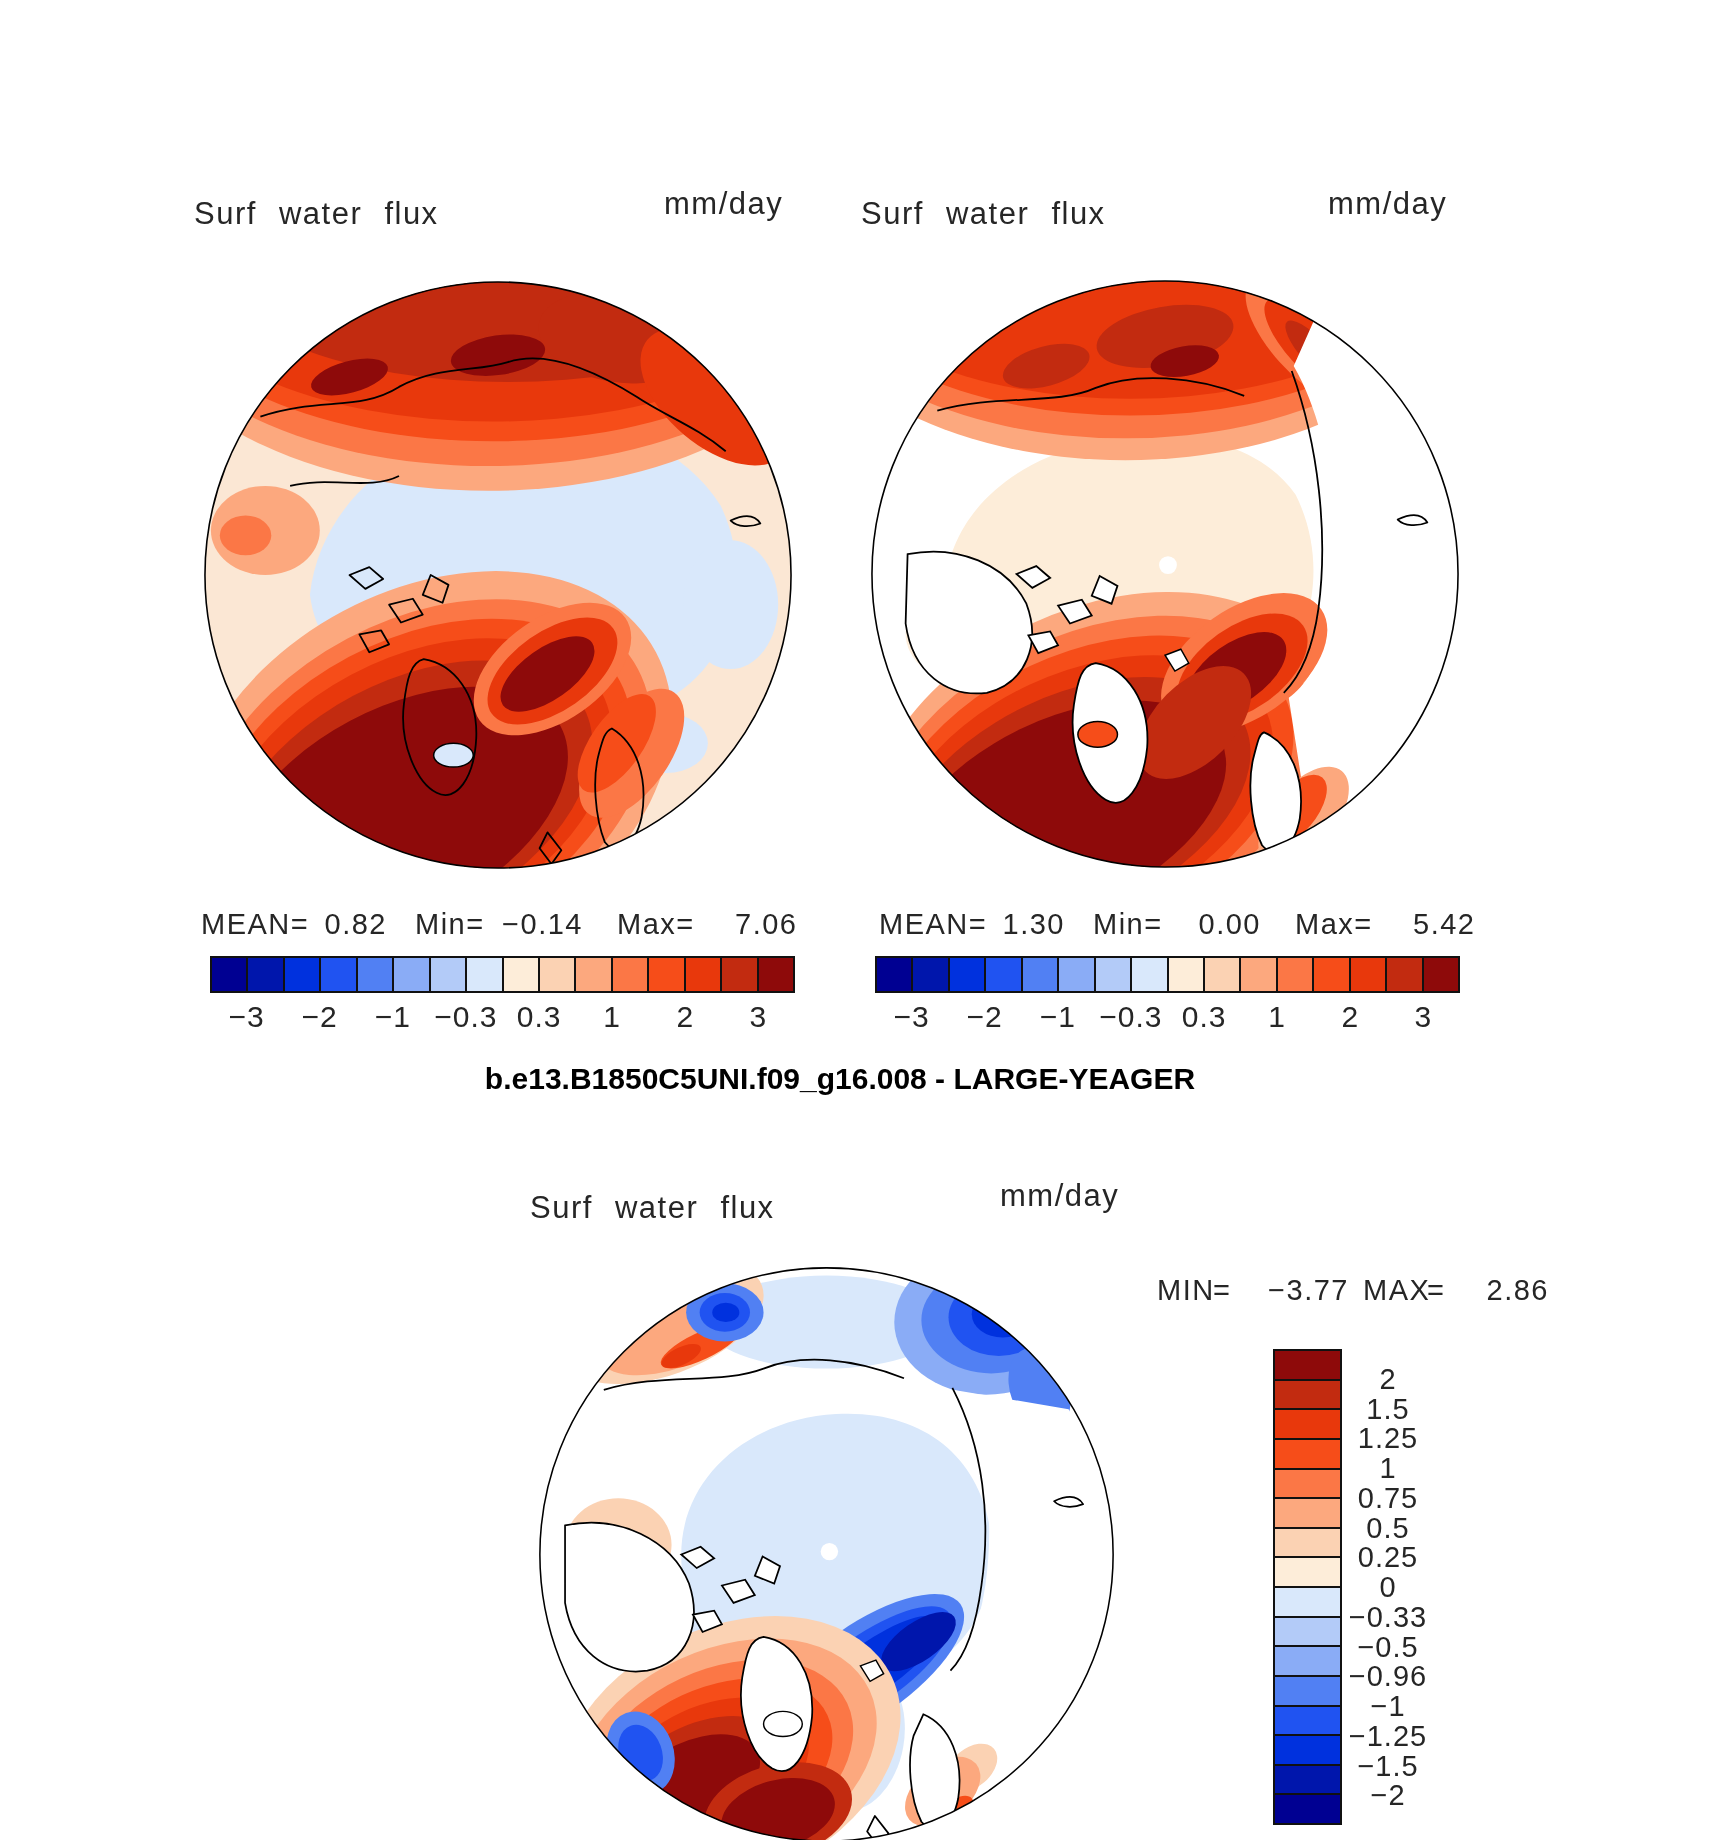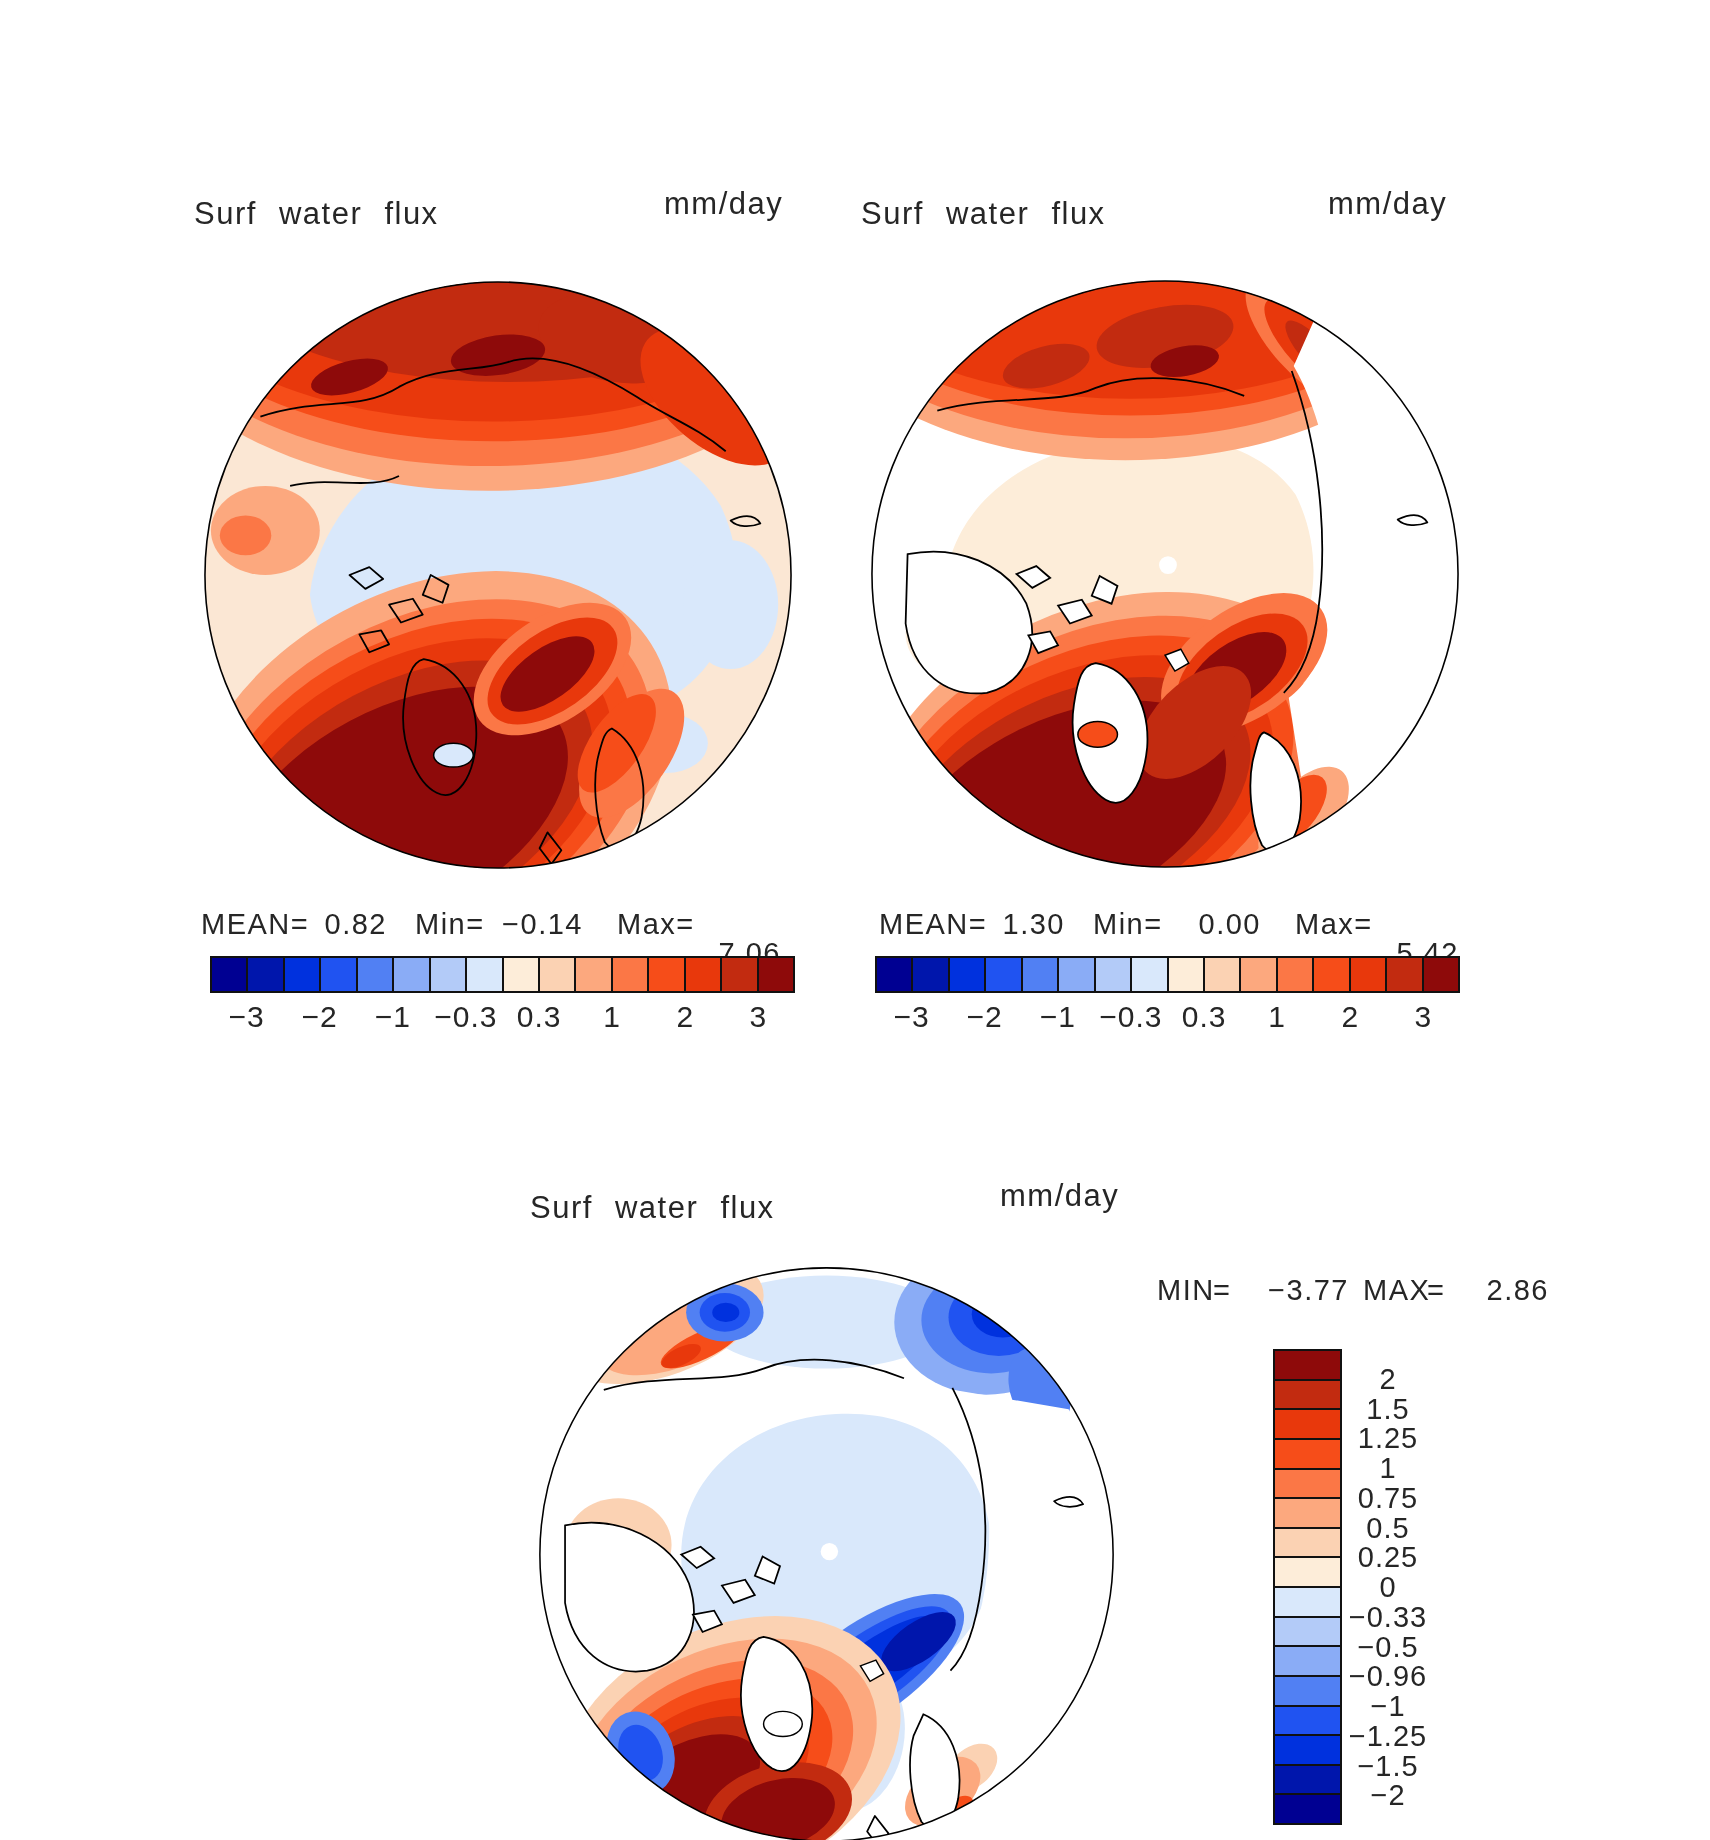--- a/index.html
+++ b/index.html
@@ -7,21 +7,21 @@
         font-family:"Liberation Sans", sans-serif;}
   .abs{position:absolute;}
   .t-bold{font-weight:bold;color:#000;}
   .hershey{color:#262626;letter-spacing:1.5px;}
   .field-label{font-size:31px;word-spacing:12px;}
   .units-label{font-size:31px;}
   .stats{height:36px;font-size:29px;}
   .stats span{position:absolute;top:0;white-space:nowrap;}
   .st0{left:0;}  .st1{left:118px;width:68px;text-align:right;}
   .st2{left:214px;} .st3{left:300px;width:82px;text-align:right;}
-  .st4{left:416px;} .st5{left:512px;width:68px;text-align:right;margin-top:29px;}
+  .st4{left:416px;} .st5{left:534px;width:68px;text-align:left;}
   .cbar-h{display:flex;border:2px solid #111;box-sizing:border-box;}
   .cbar-h .cb-cell{flex:1;border-left:2px solid #111;}
   .cbar-h .cb-cell:first-child{border-left:none;}
   .cb-tickrow{position:absolute;height:40px;}
   .cb-tick{position:absolute;top:0;transform:translateX(-50%);font-size:30px;
            color:#262626;letter-spacing:1px;white-space:nowrap;}
   .cbar-v{display:flex;flex-direction:column;border:2px solid #111;box-sizing:border-box;}
   .cbar-v .cb-cell{flex:1;border-top:2px solid #111;}
   .cbar-v .cb-cell:first-child{border-top:none;}
   .cb-vlabels{position:relative;}
@@ -240,20 +240,21 @@
       <span class="cb-tick" style="left: 6.25%;">−3</span>
       <span class="cb-tick" style="left: 18.75%;">−2</span>
       <span class="cb-tick" style="left: 31.25%;">−1</span>
       <span class="cb-tick" style="left: 43.75%;">−0.3</span>
       <span class="cb-tick" style="left: 56.25%;">0.3</span>
       <span class="cb-tick" style="left: 68.75%;">1</span>
       <span class="cb-tick" style="left: 81.25%;">2</span>
       <span class="cb-tick" style="left: 93.75%;">3</span>
     </div>
 
+  <div class="abs t-bold" style="left:0;top:1062px;width:1680px;text-align:center;font-size:30px;">b.e13.B1850C5UNI.f09_g16.008 - LARGE-YEAGER</div>
   <div class="abs hershey field-label" style="left:530px;top:1190px;">Surf water flux</div>
   <div class="abs hershey units-label" style="left:1000px;top:1178px;">mm/day</div>
 
   <div class="abs hershey minmax" style="left:1157px;top:1274px;width:400px;">
     <span class="mm0">MIN</span>
     <span class="mm1">=</span>
     <span class="mm2">−3.77</span>
     <span class="mm3">MAX</span>
     <span class="mm4">=</span>
     <span class="mm5">2.86</span>

